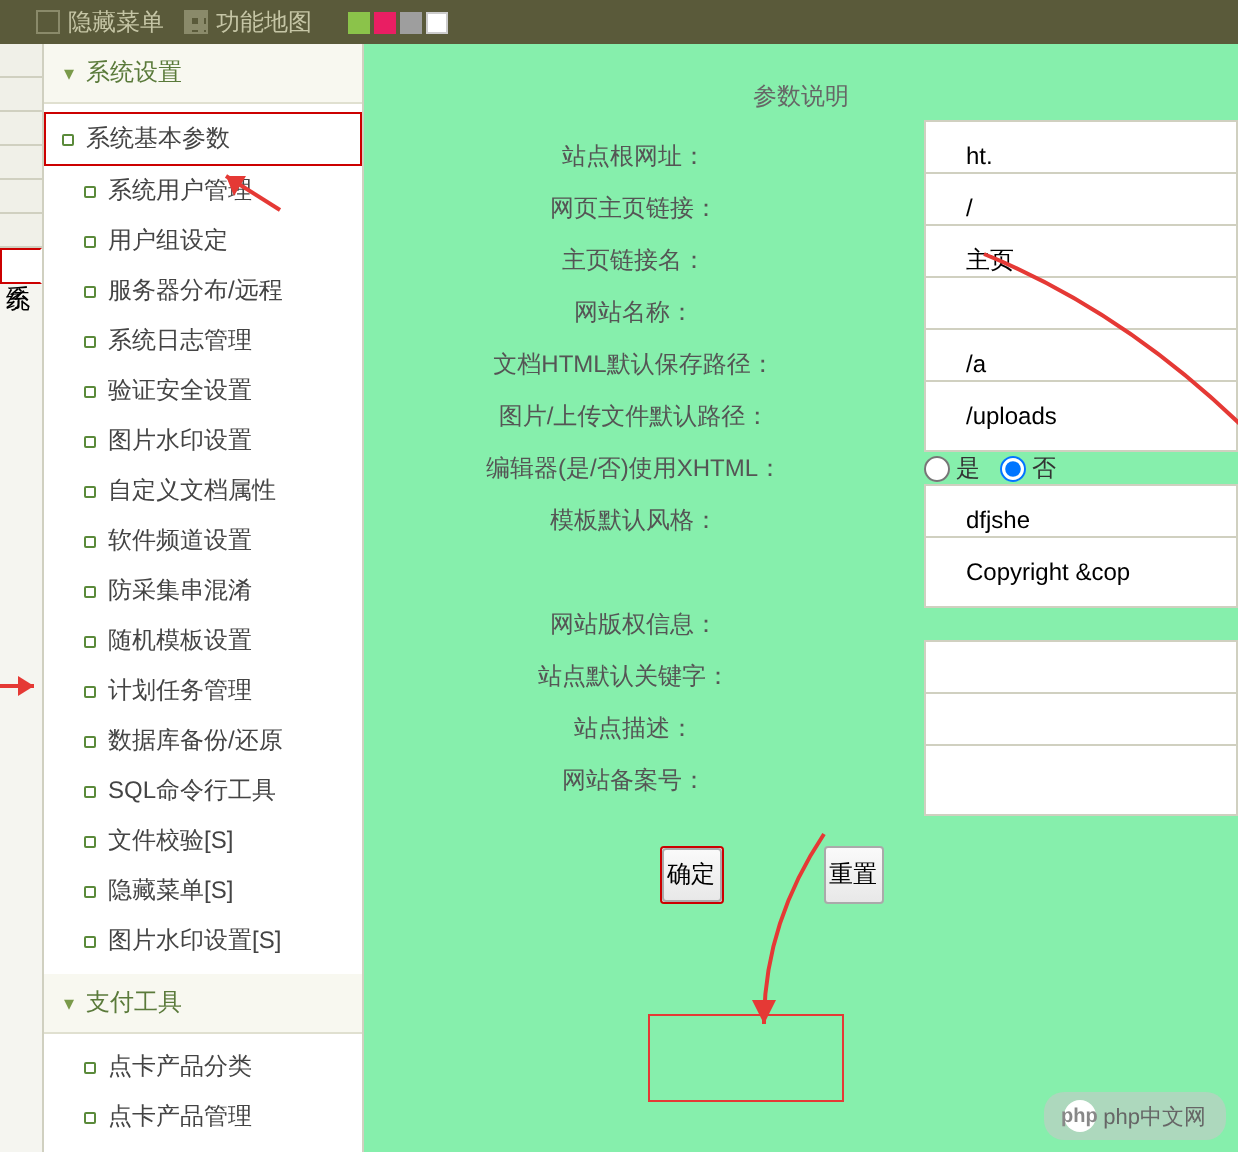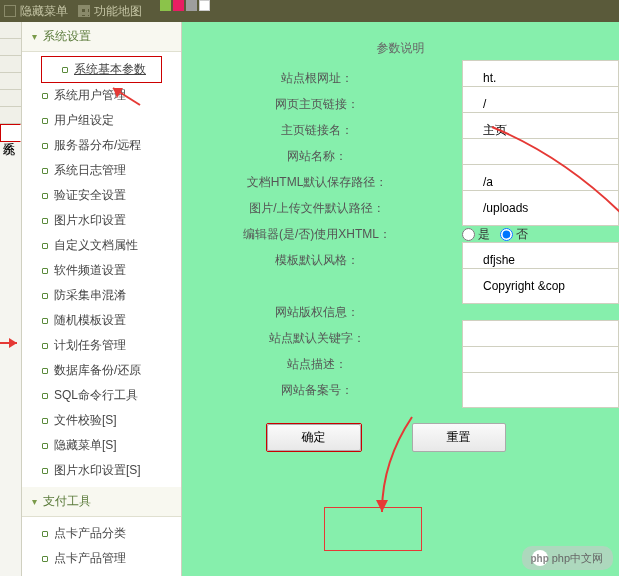--- a/index.html
+++ b/index.html
@@ -1,18 +1,18 @@
 <!DOCTYPE html>
 <html><head>
   <meta charset="utf-8">
   <style>
     * { box-sizing: border-box; margin: 0; padding: 0; }
     body { font-family: "Microsoft YaHei", Arial, sans-serif; font-size: 12px; background: #f5f5f0; color: #333; width: 619px; height: 576px; overflow: hidden; position: relative; }
     
-    .topbar { background: #5a5a3a; height: 22px; display: flex; padding: 0 4px; gap: 10px; }
+    .topbar { background: #5a5a3a; height: 22px; display: flex; align-items: center; padding: 0 18px; gap: 10px; }
     .topbar-item { color: #c5c5a5; display: flex; align-items: center; gap: 4px; cursor: pointer; }
     .topbar-icon { width: 12px; height: 12px; border: 1px solid #8a8a6a; display: inline-block; }
     .topbar-icon.grid { background: linear-gradient(90deg, #8a8a6a 50%, transparent 50%), linear-gradient(#8a8a6a 50%, transparent 50%); background-size: 6px 6px; }
     .color-squares { display: flex; gap: 2px; margin-left: 8px; }
     .sq { width: 11px; height: 11px; }
     .sq.green { background: #8bc34a; }
     .sq.pink { background: #e91e63; }
     .sq.gray { background: #9e9e9e; }
     .sq.white { background: #fff; border: 1px solid #ccc; }
     
@@ -20,34 +20,34 @@
     
     .left-tabs { width: 22px; background: #f5f5f0; border-right: 1px solid #d0d0c0; display: flex; flex-direction: column; }
     .vtab { writing-mode: vertical-rl; text-align: center; padding: 8px 3px; border-bottom: 1px solid #d0d0c0; cursor: pointer; background: #f0f0e8; color: #555; }
     .vtab.active { background: #fff; color: #000; border: 1px solid #c00; border-right: 1px solid #fff; position: relative; z-index: 2; }
     
     .sidebar { width: 160px; background: #fff; border-right: 1px solid #d0d0c0; overflow-y: auto; }
     .section-header { background: #f8f8f0; border-bottom: 1px solid #e0e0d0; padding: 6px 10px; color: #5a7a3a; font-weight: normal; display: flex; align-items: center; gap: 6px; cursor: pointer; }
     .chevron { font-size: 10px; color: #7a9a4a; }
     .menu-list { list-style: none; padding: 4px 0; }
     .menu-item { padding: 4px 10px 4px 20px; color: #444; cursor: pointer; display: flex; align-items: center; gap: 6px; }
-    .menu-item.active { border: 1px solid #c00; margin: 0 19px; padding-left: 20px; text-decoration: underline; }
+    .menu-item.active { border: 1px solid #c00; margin: 0 0; padding-left: 8px; }
     .bullet { width: 6px; height: 6px; border: 1px solid #5a8a3a; border-radius: 1px; display: inline-block; flex-shrink: 0; }
     
     .content { flex: 1; background: #86efac; padding: 10px 0 0 0; position: relative; overflow: hidden; }
     .form-header { text-align: center; padding: 8px 0; color: #666; }
     .form-row { display: flex; align-items: center; border-bottom: 0; height: 26px; }
     .form-label { width: 280px; text-align: center; color: #555; padding-right: 10px; }
     .form-value { flex: 1; }
     .form-input { width: 100%; border: 1px solid #d0d0c0; height: 36px; padding: 0 20px; font-size: 12px; }
     .radio-group { display: flex; gap: 10px; align-items: center; }
     .radio-group label { display: flex; align-items: center; gap: 3px; }
     
     .button-row { display: flex; gap: 50px; justify-content: center; margin-top: 20px; padding-right: 30px; }
-    .btn { padding: 4px 34px; border: 1px solid #aaa; background: linear-gradient(#fafafa, #e8e8e8); cursor: pointer; border-radius: 2px; font-size: 12px; }
+    .btn { padding: 4px 2px; border: 1px solid #aaa; background: linear-gradient(#fafafa, #e8e8e8); cursor: pointer; border-radius: 2px; font-size: 12px; }
     .btn.primary-outline { border: 1px solid #c00; padding: 10px 30px; }
     
     
     .arrow { position: absolute; pointer-events: none; z-index: 10; }
     .arrow svg { overflow: visible; }
     .arrow-line { stroke: #e53935; stroke-width: 2; fill: none; }
     .arrow-head { fill: #e53935; }
     
     .watermark { position: absolute; right: 6px; bottom: 6px; background: rgba(200,200,200,0.6); color: #666; padding: 4px 10px; border-radius: 10px; font-size: 11px; display: flex; align-items: center; gap: 4px; z-index: 20; }
     .wm-icon { background: #fff; color: #888; width: 16px; height: 16px; border-radius: 50%; display: inline-flex; align-items: center; justify-content: center; font-size: 10px; font-weight: bold; }

